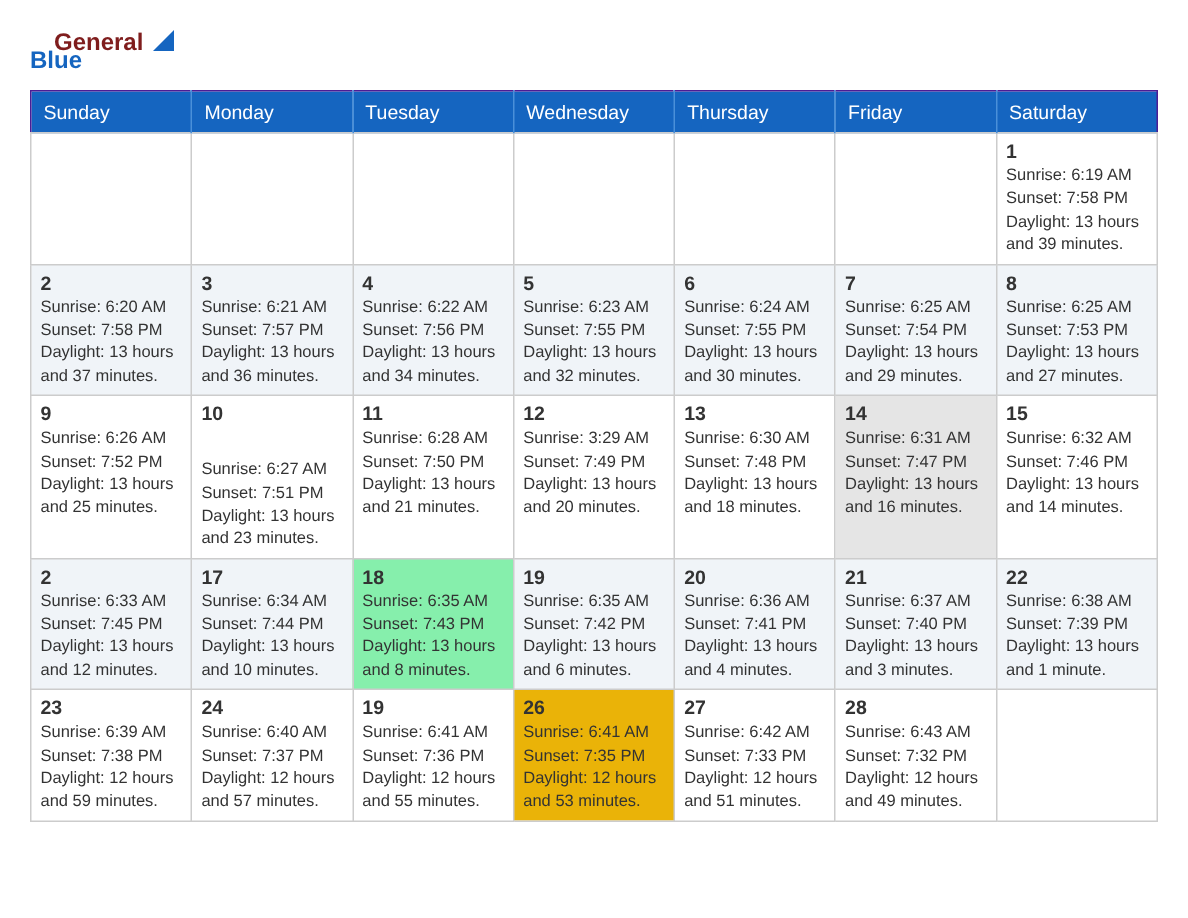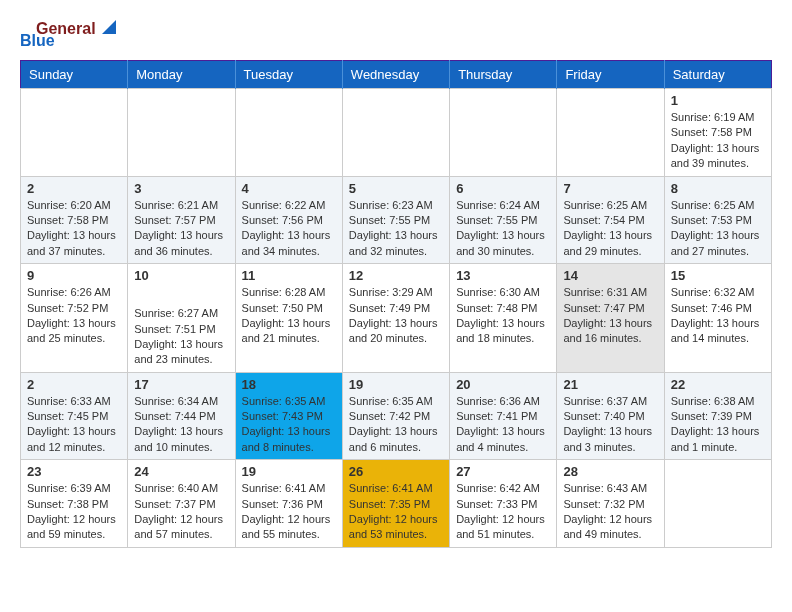--- a/index.html
+++ b/index.html
@@ -237,21 +237,21 @@
 Daylight: 13 hours
 and 12 minutes.</div>
         </td>
         <td style="background-color: rgb(240, 244, 248);">
           <span class="day-num">17</span>
           <div class="day-info" style="white-space: pre-line;">Sunrise: 6:34 AM
 Sunset: 7:44 PM
 Daylight: 13 hours
 and 10 minutes.</div>
         </td>
-        <td style="background-color: #0ea5e9;">
+        <td style="background-color: #86efac;">
           <span class="day-num">18</span>
           <div class="day-info" style="white-space: pre-line;">Sunrise: 6:35 AM
 Sunset: 7:43 PM
 Daylight: 13 hours
 and 8 minutes.</div>
         </td>
         <td style="background-color: rgb(240, 244, 248);">
           <span class="day-num">19</span>
           <div class="day-info" style="white-space: pre-line;">Sunrise: 6:35 AM
 Sunset: 7:42 PM

